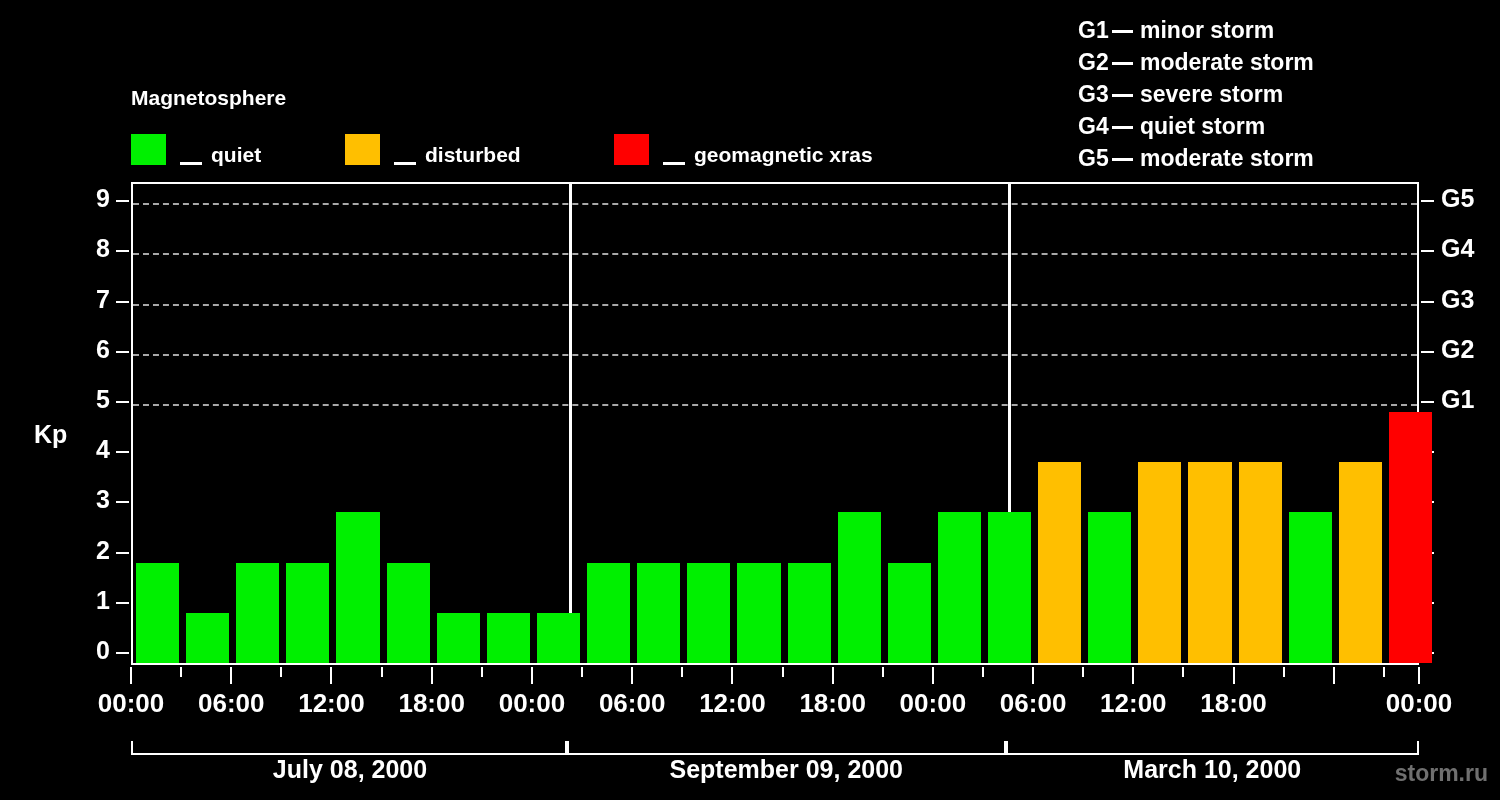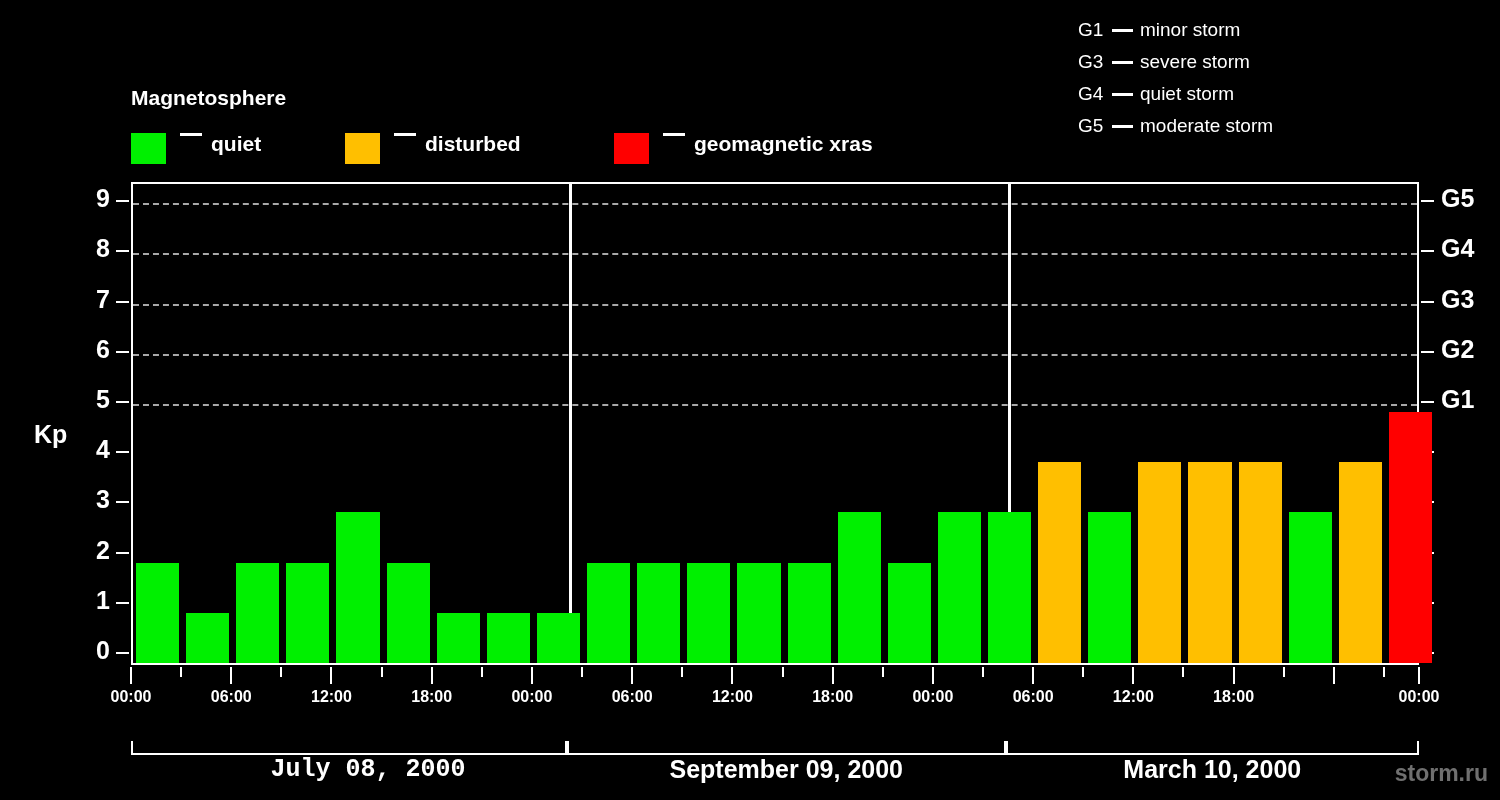--- a/index.html
+++ b/index.html
@@ -8,29 +8,29 @@
        font-family:"Liberation Sans",sans-serif;color:#fff;}
   #root{position:relative;width:1500px;height:800px;background:#000;}
 
   
   .title{position:absolute;left:131px;top:22px;font-size:26px;font-weight:bold;
          letter-spacing:.1px;white-space:nowrap;}
   .subtitle{position:absolute;left:131px;top:86px;font-size:21px;font-weight:bold;
             white-space:nowrap;}
 
   .legend{position:absolute;left:131px;top:133px;height:32px;}
-  .leg-item{position:absolute;top:0;height:32px;display:flex;align-items:flex-start;
+  .leg-item{position:absolute;top:0;height:32px;display:flex;align-items:flex-end;
             white-space:nowrap;}
   .leg-sw{width:35px;height:31px;display:inline-block;}
   .leg-dash{display:inline-block;width:22px;height:3px;background:#fff;
             margin:0 9px 0 14px;vertical-align:middle;}
   .leg-txt{font-size:21px;font-weight:bold;line-height:1;}
 
   
-  .gkey{position:absolute;left:1078px;top:14px;font-size:19px;font-weight:normal;}
+  .gkey{position:absolute;left:1078px;top:14px;font-size:23px;font-weight:bold;}
   .gkey-row{height:32px;line-height:32px;white-space:nowrap;}
   .gkey-code{display:inline-block;width:32px;}
   .gkey-dash{display:inline-block;width:21px;height:3px;background:#fff;
              margin:0 7px 0 2px;vertical-align:middle;}
 
   
   #plot{position:absolute;left:131px;top:182px;width:1288px;height:483px;
         border:2px solid #fff;box-sizing:border-box;background:#000;}
   #bars{position:absolute;left:0;top:0;right:0;bottom:0;}
   .gridline{position:absolute;left:0;width:100%;height:0;
@@ -42,21 +42,21 @@
   .ytick{position:absolute;width:13px;height:2px;background:#fff;left:116px;}
   .ylab{position:absolute;left:0;width:110px;text-align:right;
         font-size:25px;font-weight:bold;}
   .ytitle{position:absolute;left:34px;font-size:25px;font-weight:bold;}
 
   .ytick-r{position:absolute;width:13px;height:2px;background:#fff;left:1421px;}
   .ylab-r{position:absolute;left:1441px;font-size:25px;font-weight:bold;
           white-space:nowrap;}
 
   .xtick{position:absolute;top:667px;width:2px;background:#fff;}
-  .xlab{position:absolute;top:688px;font-size:16px;font-weight:bold;
+  .xlab{position:absolute;top:688px;font-size:26px;font-weight:bold;
         white-space:nowrap;transform:translateX(-50%);}
 
   
   .brk{position:absolute;top:741px;height:14px;border:2px solid #fff;
        border-top:none;box-sizing:border-box;}
   .brk-lab{position:absolute;top:755px;font-size:25px;font-weight:bold;
            white-space:nowrap;transform:translateX(-50%);}
 
   .wmark{position:absolute;right:12px;top:760px;font-size:23px;font-weight:bold;
          color:#707070;}
@@ -81,20 +81,21 @@
       </div>
       <div class="leg-item" style="left: 483px;">
         <span class="leg-sw" style="background:#FF0000"></span>
         <span class="leg-dash"></span>
         <span class="leg-txt">geomagnetic xras</span>
       </div>
     </div>
 
   <div class="gkey" id="gkey">
       <div class="gkey-row"><span class="gkey-code">G1</span><span class="gkey-dash"></span><span>minor storm</span></div>
+      <div class="gkey-row"><span class="gkey-code">G2</span><span class="gkey-dash"></span><span>moderate storm</span></div>
       <div class="gkey-row"><span class="gkey-code">G3</span><span class="gkey-dash"></span><span>severe storm</span></div>
       <div class="gkey-row"><span class="gkey-code">G4</span><span class="gkey-dash"></span><span>quiet storm</span></div>
       <div class="gkey-row"><span class="gkey-code">G5</span><span class="gkey-dash"></span><span>moderate storm</span></div>
     </div>
 
   <div id="yaxis">
       <div class="ytick" style="top: 652px;"></div>
       <div class="ylab" style="top: 636px;">0</div>
       <div class="ytick" style="top: 601.8px;"></div>
       <div class="ylab" style="top: 585.8px;">1</div>
@@ -213,21 +214,21 @@
       <div class="xlab" style="left: 732.401px;">12:00</div>
       <div class="xlab" style="left: 832.634px;">18:00</div>
       <div class="xlab" style="left: 932.868px;">00:00</div>
       <div class="xlab" style="left: 1033.1px;">06:00</div>
       <div class="xlab" style="left: 1133.33px;">12:00</div>
       <div class="xlab" style="left: 1233.57px;">18:00</div>
       <div class="xlab" style="left: 1419px;">00:00</div>
     </div>
   <div id="brackets">
       <div class="brk" style="left: 131px; width: 436.016px;"></div>
-      <div class="brk-lab" style="left: 368px; font-family: Liberation Mono, monospace;">July 08, 2000</div>
+      <div class="brk-lab" style="left: 350px;">July 08, 2000</div>
       <div class="brk" style="left: 567.016px; width: 438.521px;"></div>
       <div class="brk-lab" style="left: 786.276px;">September 09, 2000</div>
       <div class="brk" style="left: 1005.54px; width: 413.463px;"></div>
       <div class="brk-lab" style="left: 1212.27px;">March 10, 2000</div>
     </div>
 
   <div class="wmark">storm.ru</div>
 </div>
 
 </body></html>

